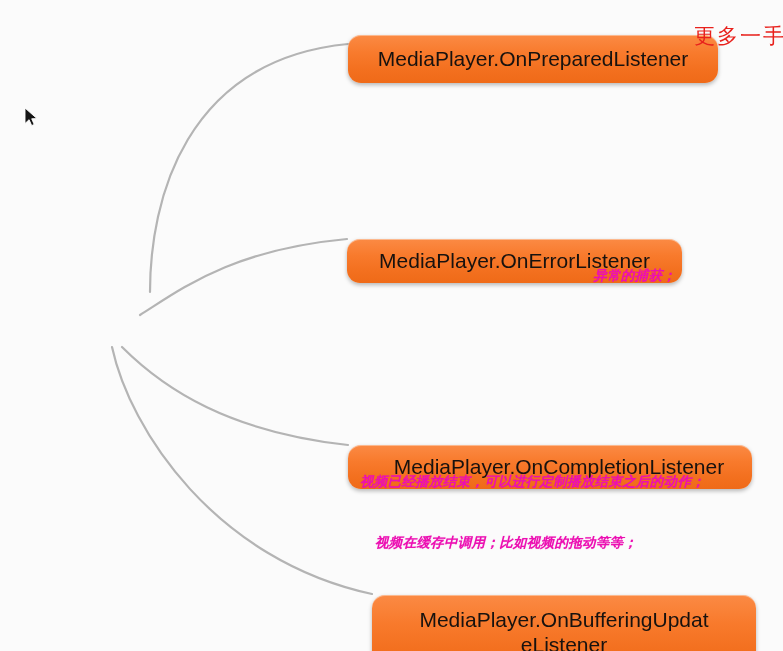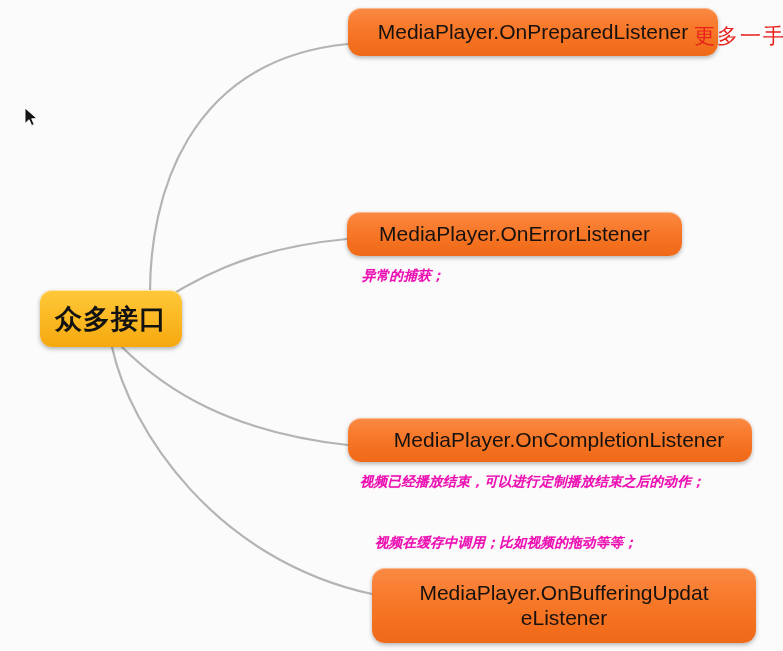--- a/index.html
+++ b/index.html
@@ -53,20 +53,21 @@
   .child-node {
     position: absolute;
     border-radius: 13px;
     background: linear-gradient(180deg, #fb8a44 0%, #f87a2c 38%, #f3701f 72%, #ef6a18 100%);
     box-shadow: 0 2px 4px rgba(0,0,0,0.28), inset 0 1px 0 rgba(255,255,255,0.40);
     display: flex;
     align-items: center;
     justify-content: center;
     box-sizing: border-box;
     padding: 2px 10px;
+    margin-top: 27px;
   }
   .child-label {
     font-family: "Liberation Sans", sans-serif;
     font-size: 21px;
     font-weight: 400;
     color: #17120f;
     text-align: center;
     line-height: 1.16;
     white-space: pre-line;
   }
@@ -110,32 +111,29 @@
 
   <svg id="edges" viewBox="0 0 783 651" width="783" height="651">
     <g fill="none" stroke="#b4b4b4" stroke-width="2.2" stroke-linecap="round">
       <path d="M 150,292 C 150,200 185,60 348,44"></path>
       <path d="M 140,315 C 180,290 230,250 347,239"></path>
       <path d="M 122,347 C 165,390 230,432 348,445"></path>
       <path d="M 112,347 C 130,430 215,560 372,594"></path>
     </g>
   </svg>
 
-  <div class="root-node">
-    <span class="root-label">众多接口</span>
-  </div>
 
   <div class="child-node" style="left:348px; top:8px; width:370px; height:48px;">
     <span class="child-label">MediaPlayer.OnPreparedListener</span>
   </div>
 
   <div class="child-node" style="left:347px; top:212px; width:335px; height:44px;">
     <span class="child-label">MediaPlayer.OnErrorListener</span>
   </div>
-  <div class="annotation" style="left:362px; top:266px; width:300px;">异常的捕获；</div>
+  <div class="annotation" style="left:376px; top:266px; width:300px;text-align:right;">异常的捕获；</div>
 
   <div class="child-node" style="left:348px; top:418px; width:404px; height:44px;padding-left:28px;">
     <span class="child-label">MediaPlayer.OnCompletionListener</span>
   </div>
   <div class="annotation" style="left:360px; top:472px; width:420px;">视频已经播放结束，可以进行定制播放结束之后的动作；</div>
 
   <div class="annotation" style="left:375px; top:533px; width:360px;">视频在缓存中调用；比如视频的拖动等等；</div>
 
   <div class="child-node" style="left:372px; top:568px; width:384px; height:75px;">
     <span class="child-label">MediaPlayer.OnBufferingUpdat

